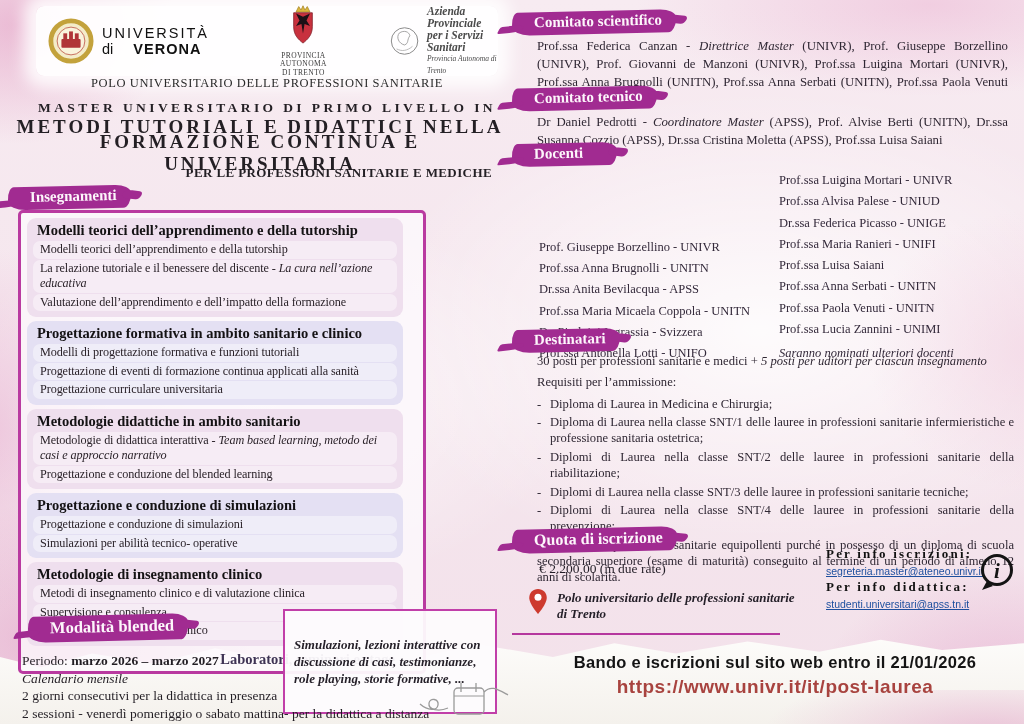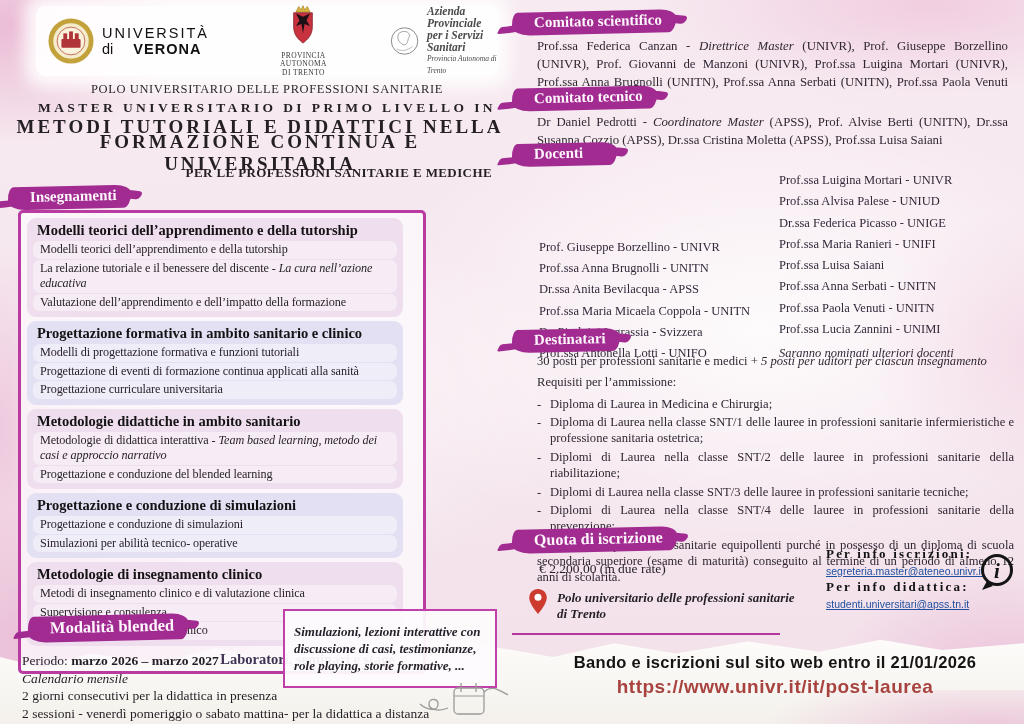--- a/index.html
+++ b/index.html
@@ -30,21 +30,21 @@
   .univr-l1{font-size:14.5px;letter-spacing:2px;font-weight:500;}
   .univr-l2{font-size:14.5px;}
   .univr-l2 b{letter-spacing:1px;margin-left:16px;}
   .lg-pat{margin-left:60px;text-align:center;}
   .pat-caption{font-size:7.5px;letter-spacing:.4px;color:#3a3a3a;line-height:8.5px;margin-top:1px;}
   .lg-apss{margin-left:52px;display:flex;align-items:center;gap:8px;}
   .apss-words{font-style:italic;color:#4b4b4b;line-height:12px;}
   .apss-l1,.apss-l2{font-size:11.5px;font-weight:bold;}
   .apss-l3{font-size:7.5px;}
   
-  .polo{left:36px;top:82px;width:462px;text-align:center;font-size:12.5px;letter-spacing:.6px;color:#2b2b2b;}
+  .polo{left:36px;top:76px;width:462px;text-align:center;font-size:12.5px;letter-spacing:.6px;color:#2b2b2b;}
   .t1{left:36px;top:100px;width:462px;text-align:center;font-size:13.5px;font-weight:bold;letter-spacing:3.4px;color:#231f24;}
   .t2{left:10px;top:116px;width:500px;text-align:center;font-size:19px;font-weight:bold;letter-spacing:3px;color:#231f24;}
   .t3{left:10px;top:131px;width:500px;text-align:center;font-size:19px;font-weight:bold;letter-spacing:3px;color:#231f24;}
   .sub{left:36px;top:165px;width:456px;text-align:right;font-size:13px;font-weight:bold;letter-spacing:.4px;color:#231f24;}
   
   .brush{position:absolute;background:#a12b91;color:#fdf6fb;font-weight:bold;
     padding:2px 14px 4px 22px;transform:rotate(-1.3deg);font-size:15px;
     border-radius:6px 16px 8px 18px / 12px 8px 14px 9px;}
   .brush::before{content:"";position:absolute;left:-13px;top:55%;width:24px;height:7px;background:inherit;
     transform:skewX(-32deg) rotate(-5deg);border-radius:2px 50% 50% 2px;}
@@ -63,21 +63,21 @@
   .cgroup{border-radius:9px;padding:3px 10px 5px 10px;margin-bottom:4px;}
   .cg-pink{background:#efdfee;}
   .cg-lav{background:#e4e0f3;}
   .cgt{font-size:14.5px;font-weight:bold;color:#141214;line-height:19px;}
   .ci{font-size:12.2px;line-height:15.5px;color:#2a2229;letter-spacing:-.1px;
     background:rgba(255,255,255,.42);border-radius:7px;padding:1px 7px;margin:1px -4px;}
   .ci .it{font-style:italic;}
   .cfoot{text-align:right;font-size:14.5px;font-weight:bold;color:#3e3354;padding:1px 8px 0 0;}
   
   .quote{left:283px;top:609px;width:214px;border:2px solid #c13fa9;background:rgba(253,251,253,.95);
-    padding:12px 9px;font-size:13px;font-weight:bold;font-style:italic;line-height:17px;color:#241f28;box-sizing:border-box;}
+    padding:25px 9px;font-size:13px;font-weight:bold;font-style:italic;line-height:17px;color:#241f28;box-sizing:border-box;}
   .period{left:22px;top:652px;width:440px;font-size:13.5px;line-height:17.5px;color:#221e24;}
   .period .pv{font-weight:bold;}
   .period .cal{font-style:italic;}
   .caldoodle{left:418px;top:676px;}
   
   .para{position:absolute;font-size:12.8px;line-height:18px;text-align:justify;color:#2f2733;}
   .p-comsci{left:537px;top:37px;width:471px;}
   .p-comtec{left:537px;top:113px;width:471px;}
   .docgrid{left:539px;top:170px;width:472px;display:flex;align-items:flex-end;}
   .doccol{font-size:12.5px;line-height:21.3px;color:#33293a;}

